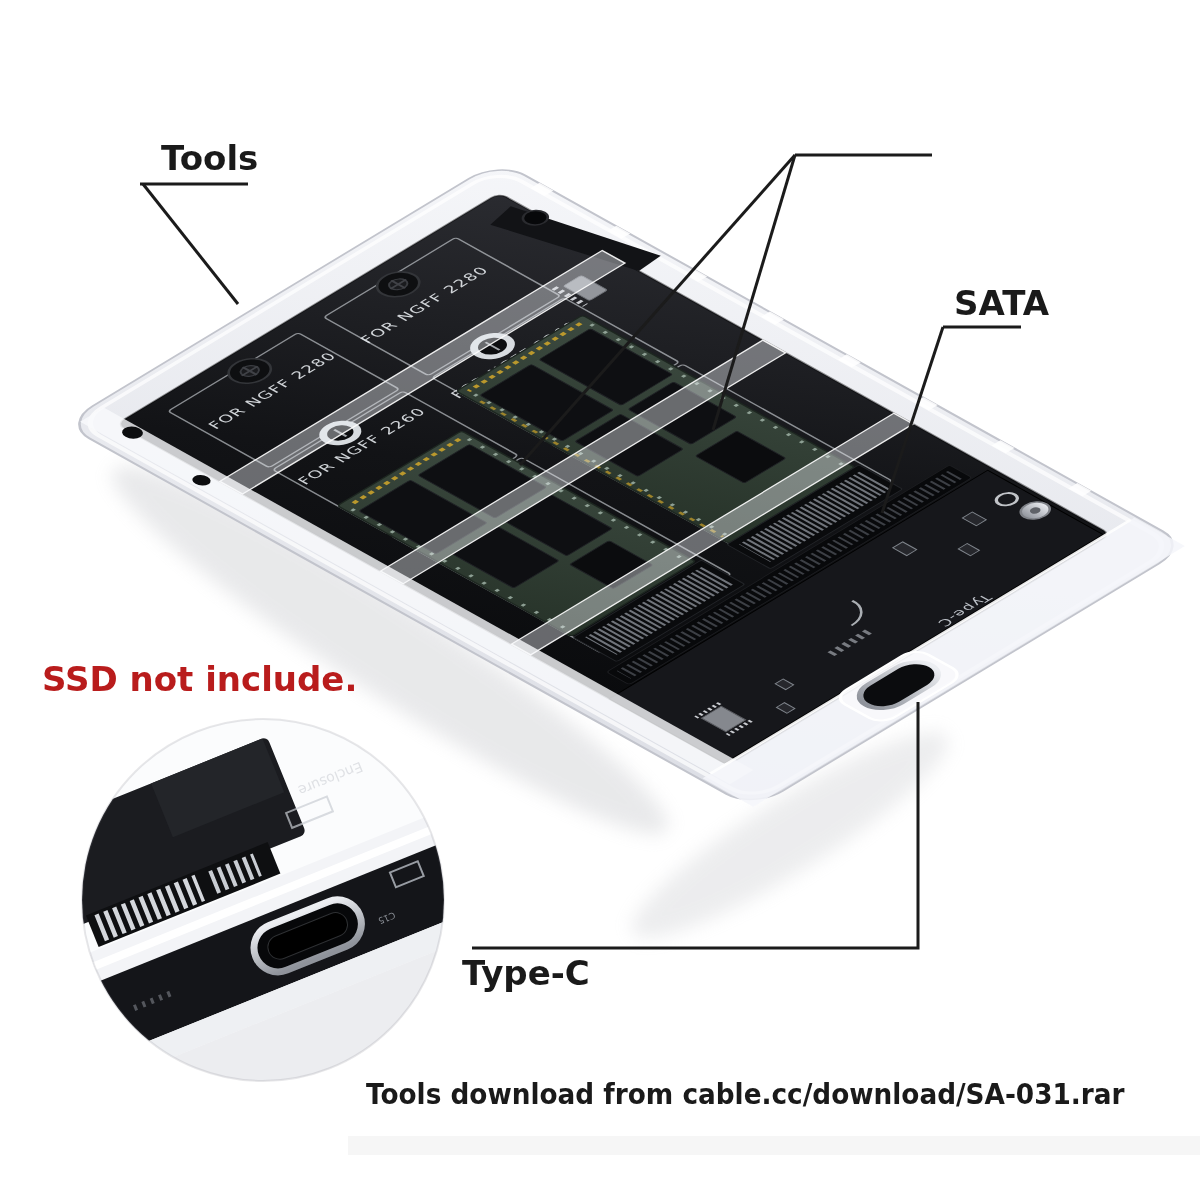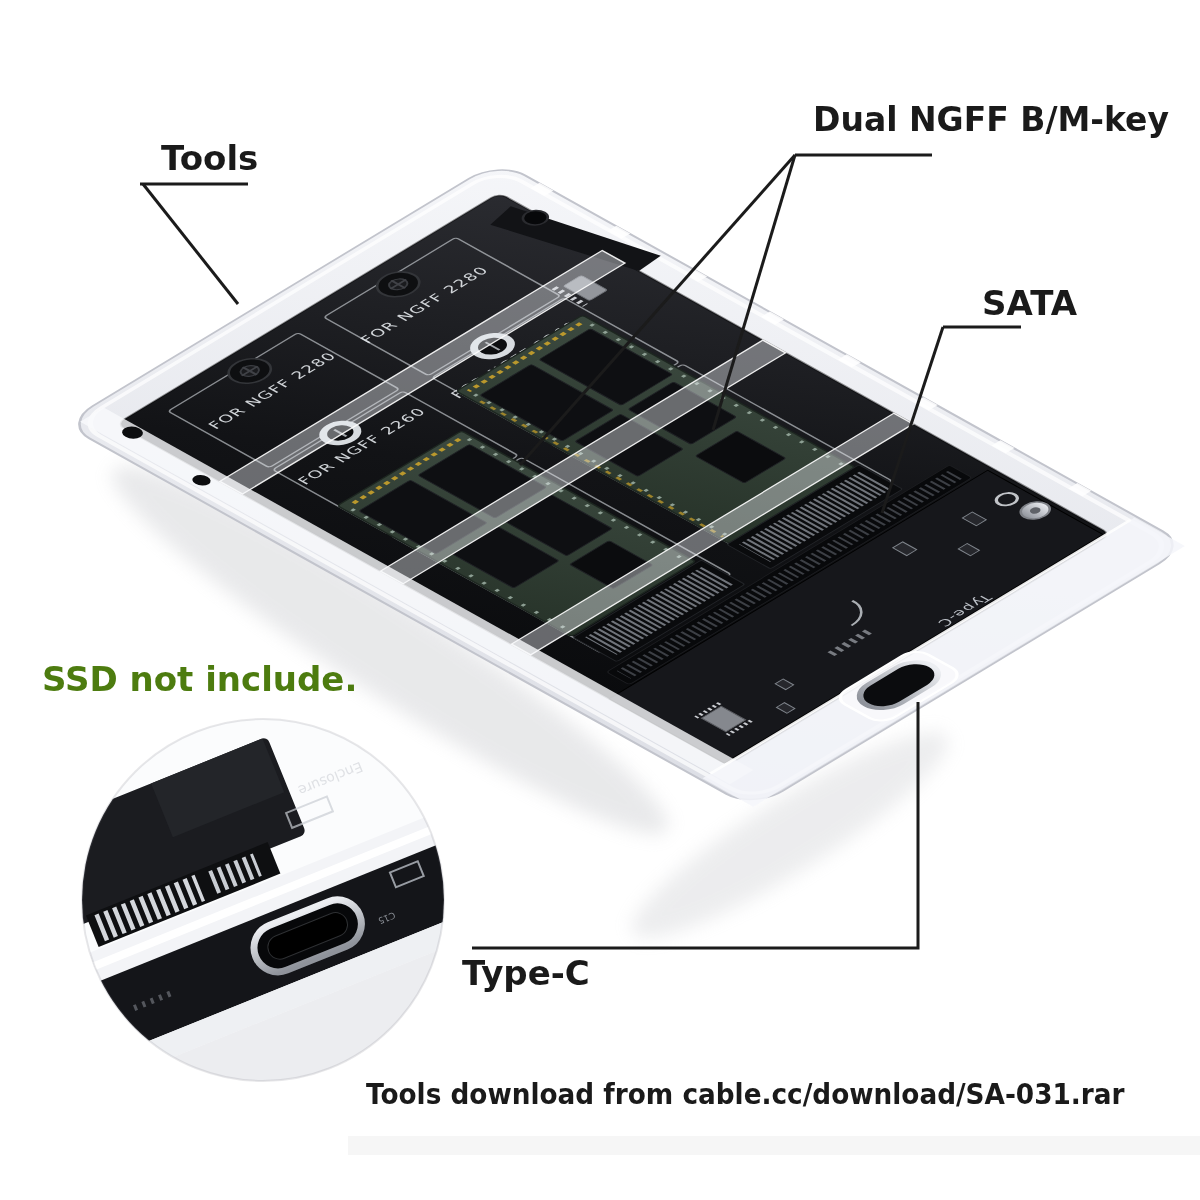--- a/index.html
+++ b/index.html
@@ -2,21 +2,21 @@
 <html><head>
 <meta charset="utf-8">
 <style>
   html,body{margin:0;padding:0;background:#fff;}
   .stage{position:relative;width:1200px;height:1200px;background:#fff;overflow:hidden;
          font-family:"DejaVu Sans",sans-serif;}
   .stage svg{position:absolute;left:0;top:0;}
   .label{position:absolute;font-weight:bold;color:#1a1a1a;white-space:nowrap;line-height:1.05;}
   .label.case{left:161px;top:141px;font-size:34px;}
   .label.dual{left:813px;top:103px;font-size:33px;}
-  .label.sata{left:954px;top:286px;font-size:34px;margin-left:28px;}
+  .label.sata{left:954px;top:286px;font-size:34px;}
   .label.ssd{left:42px;top:662px;font-size:34px;color:#f5ab77;}
   .label.typec{left:462px;top:956px;font-size:34px;}
   .label.tools{left:366px;top:1080px;font-size:28px;transform:scaleX(.94);transform-origin:left center;}
   .graystrip{position:absolute;left:348px;top:1136px;width:852px;height:19px;background:#f6f6f6;}
   .sk{font-family:"DejaVu Sans",sans-serif;font-size:14px;letter-spacing:1px;fill:#e2e6ea;opacity:.92;}
   .zone{fill:none;stroke:#d9dde2;stroke-opacity:.6;stroke-width:1.5;}
   .leader{stroke:#1b1b1b;stroke-width:3;fill:none;}
 </style>
 </head>
 <body>
@@ -208,21 +208,20 @@
     <path class="leader" d="M795,155 H932" stroke="#1b1b1b"></path>
     <path class="leader" d="M795,155 L520,465" stroke="#1b1b1b"></path>
     <path class="leader" d="M795,155 L713,430" stroke="#1b1b1b"></path>
     <path class="leader" d="M943,327 H1021" stroke="#1b1b1b"></path>
     <path class="leader" d="M943,327 L882,513" stroke="#1b1b1b"></path>
     <path class="leader" d="M472,948 H918 V702" stroke="#1b1b1b"></path>
   </g>
 </svg>
 
 <div class="label case">Tools</div>
-<div class="label dual">Dual NGFF B/M-key</div>
 <div class="label sata">SATA</div>
-<div class="label ssd" style="color: #4d7c0f;">SSD not include.</div>
+<div class="label ssd" style="color: #b91c1c;">SSD not include.</div>
 <div class="label typec">Type-C</div>
 <div class="label tools">Tools download from cable.cc/download/SA-031.rar</div>
 
 <div class="graystrip"></div>
 
 </div>
 
 </body></html>

